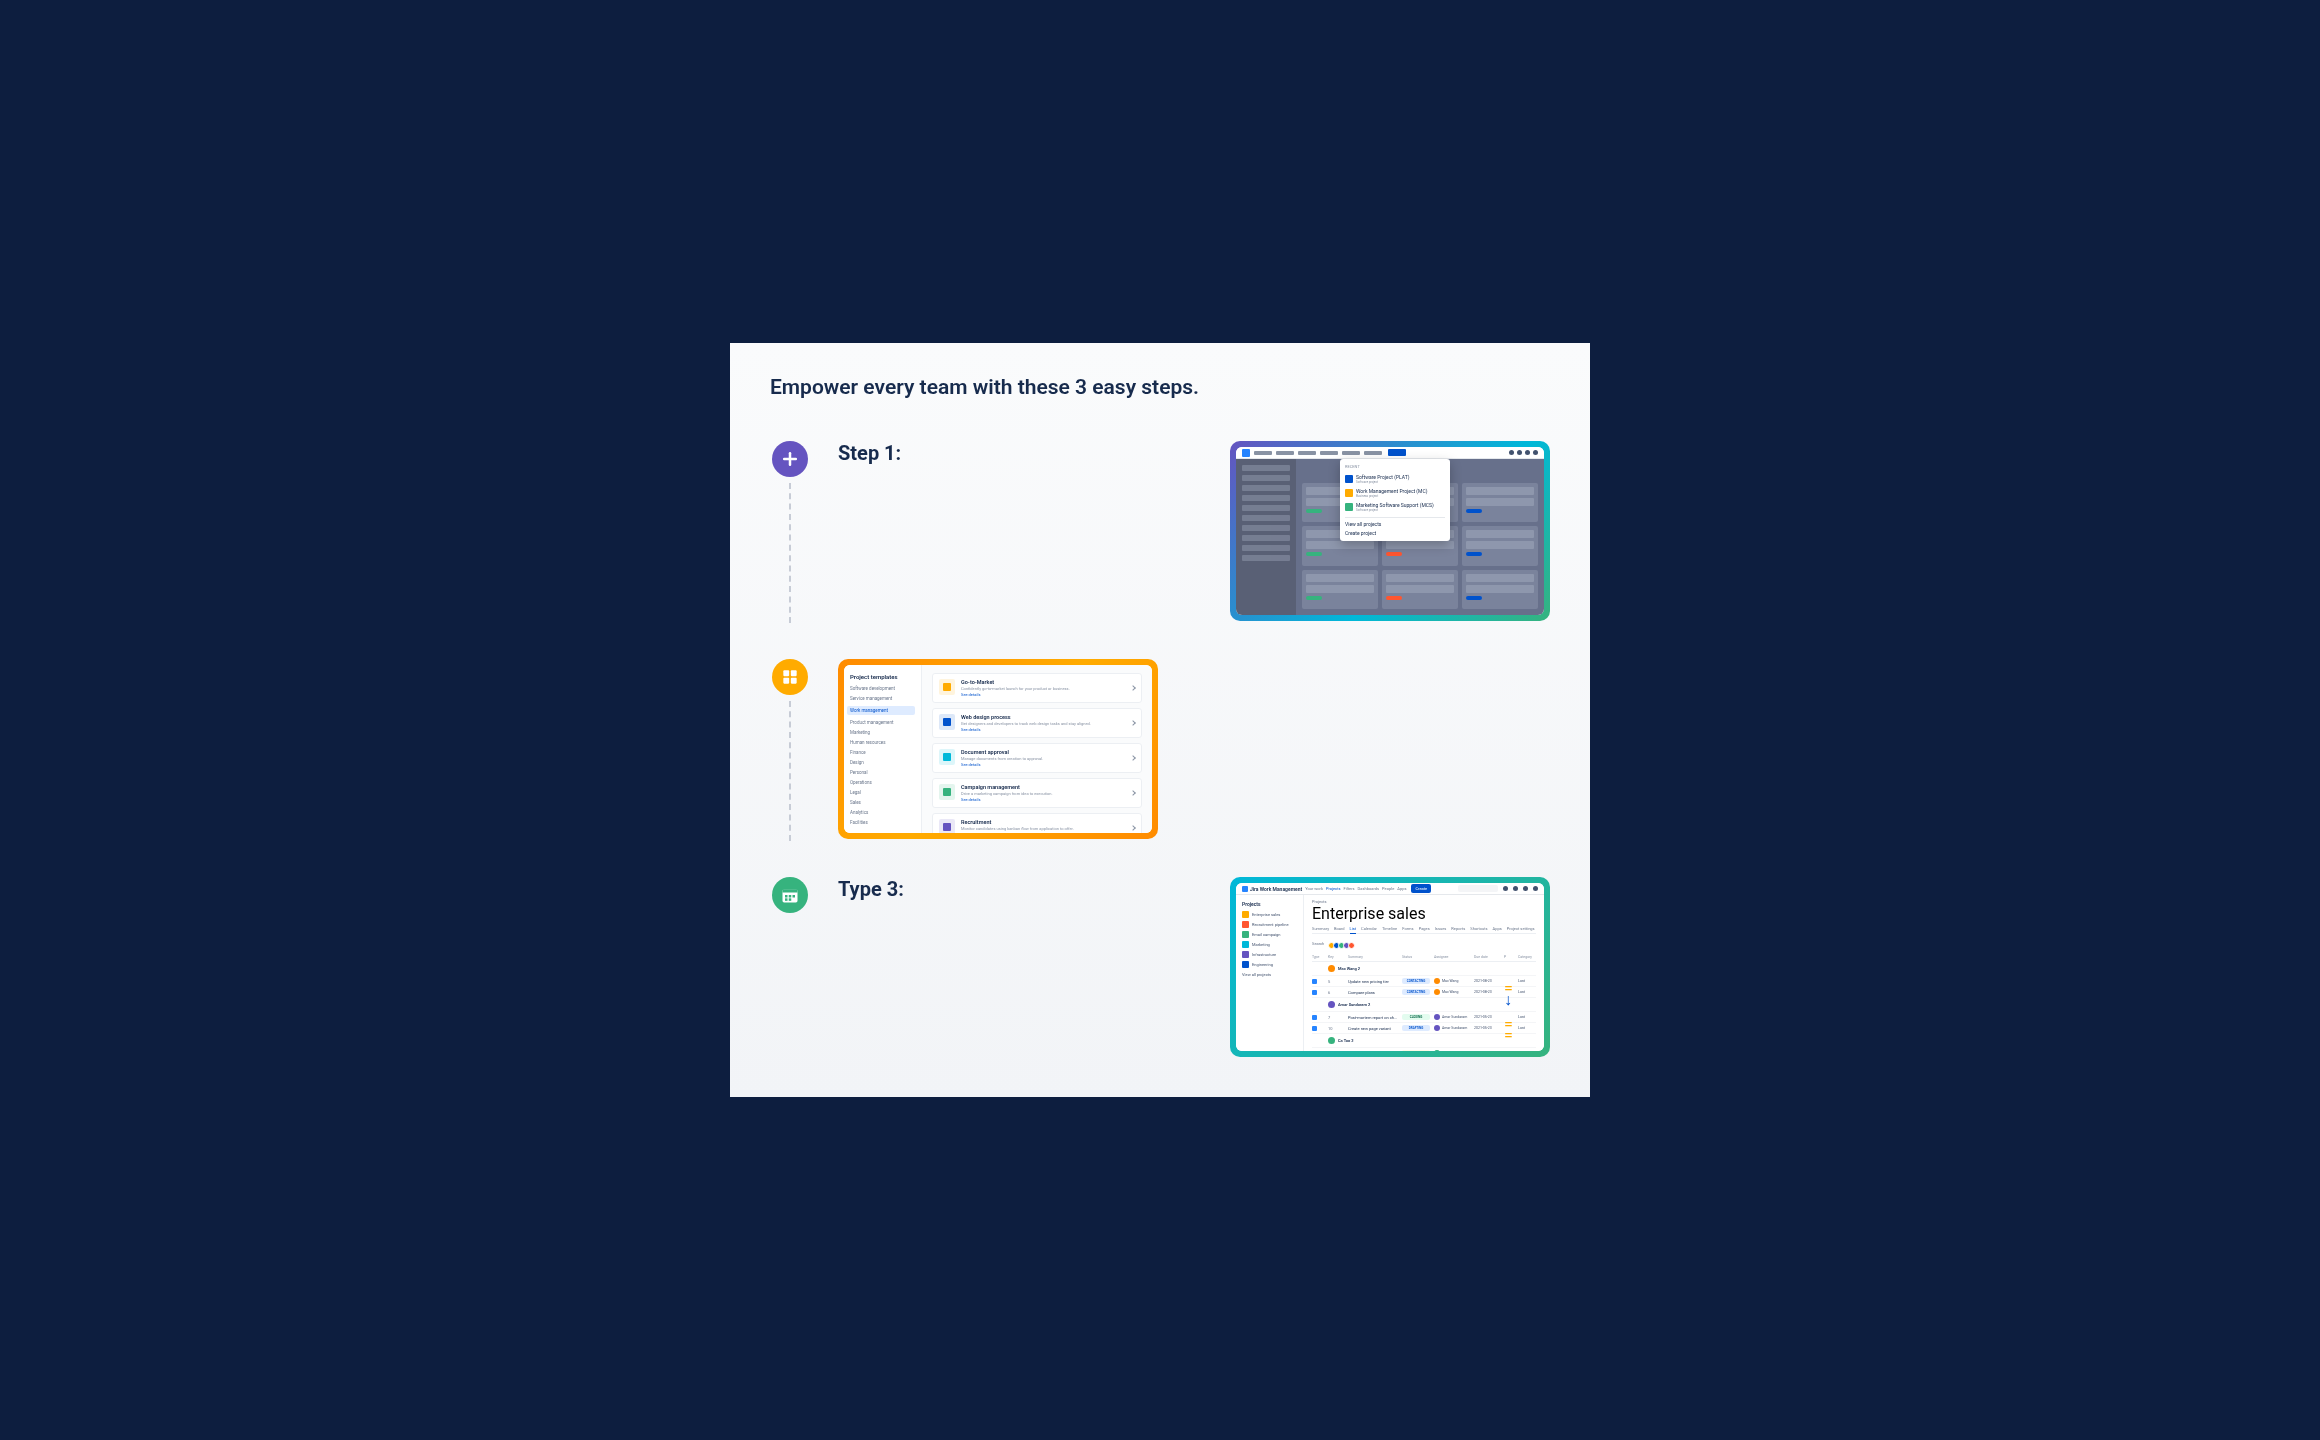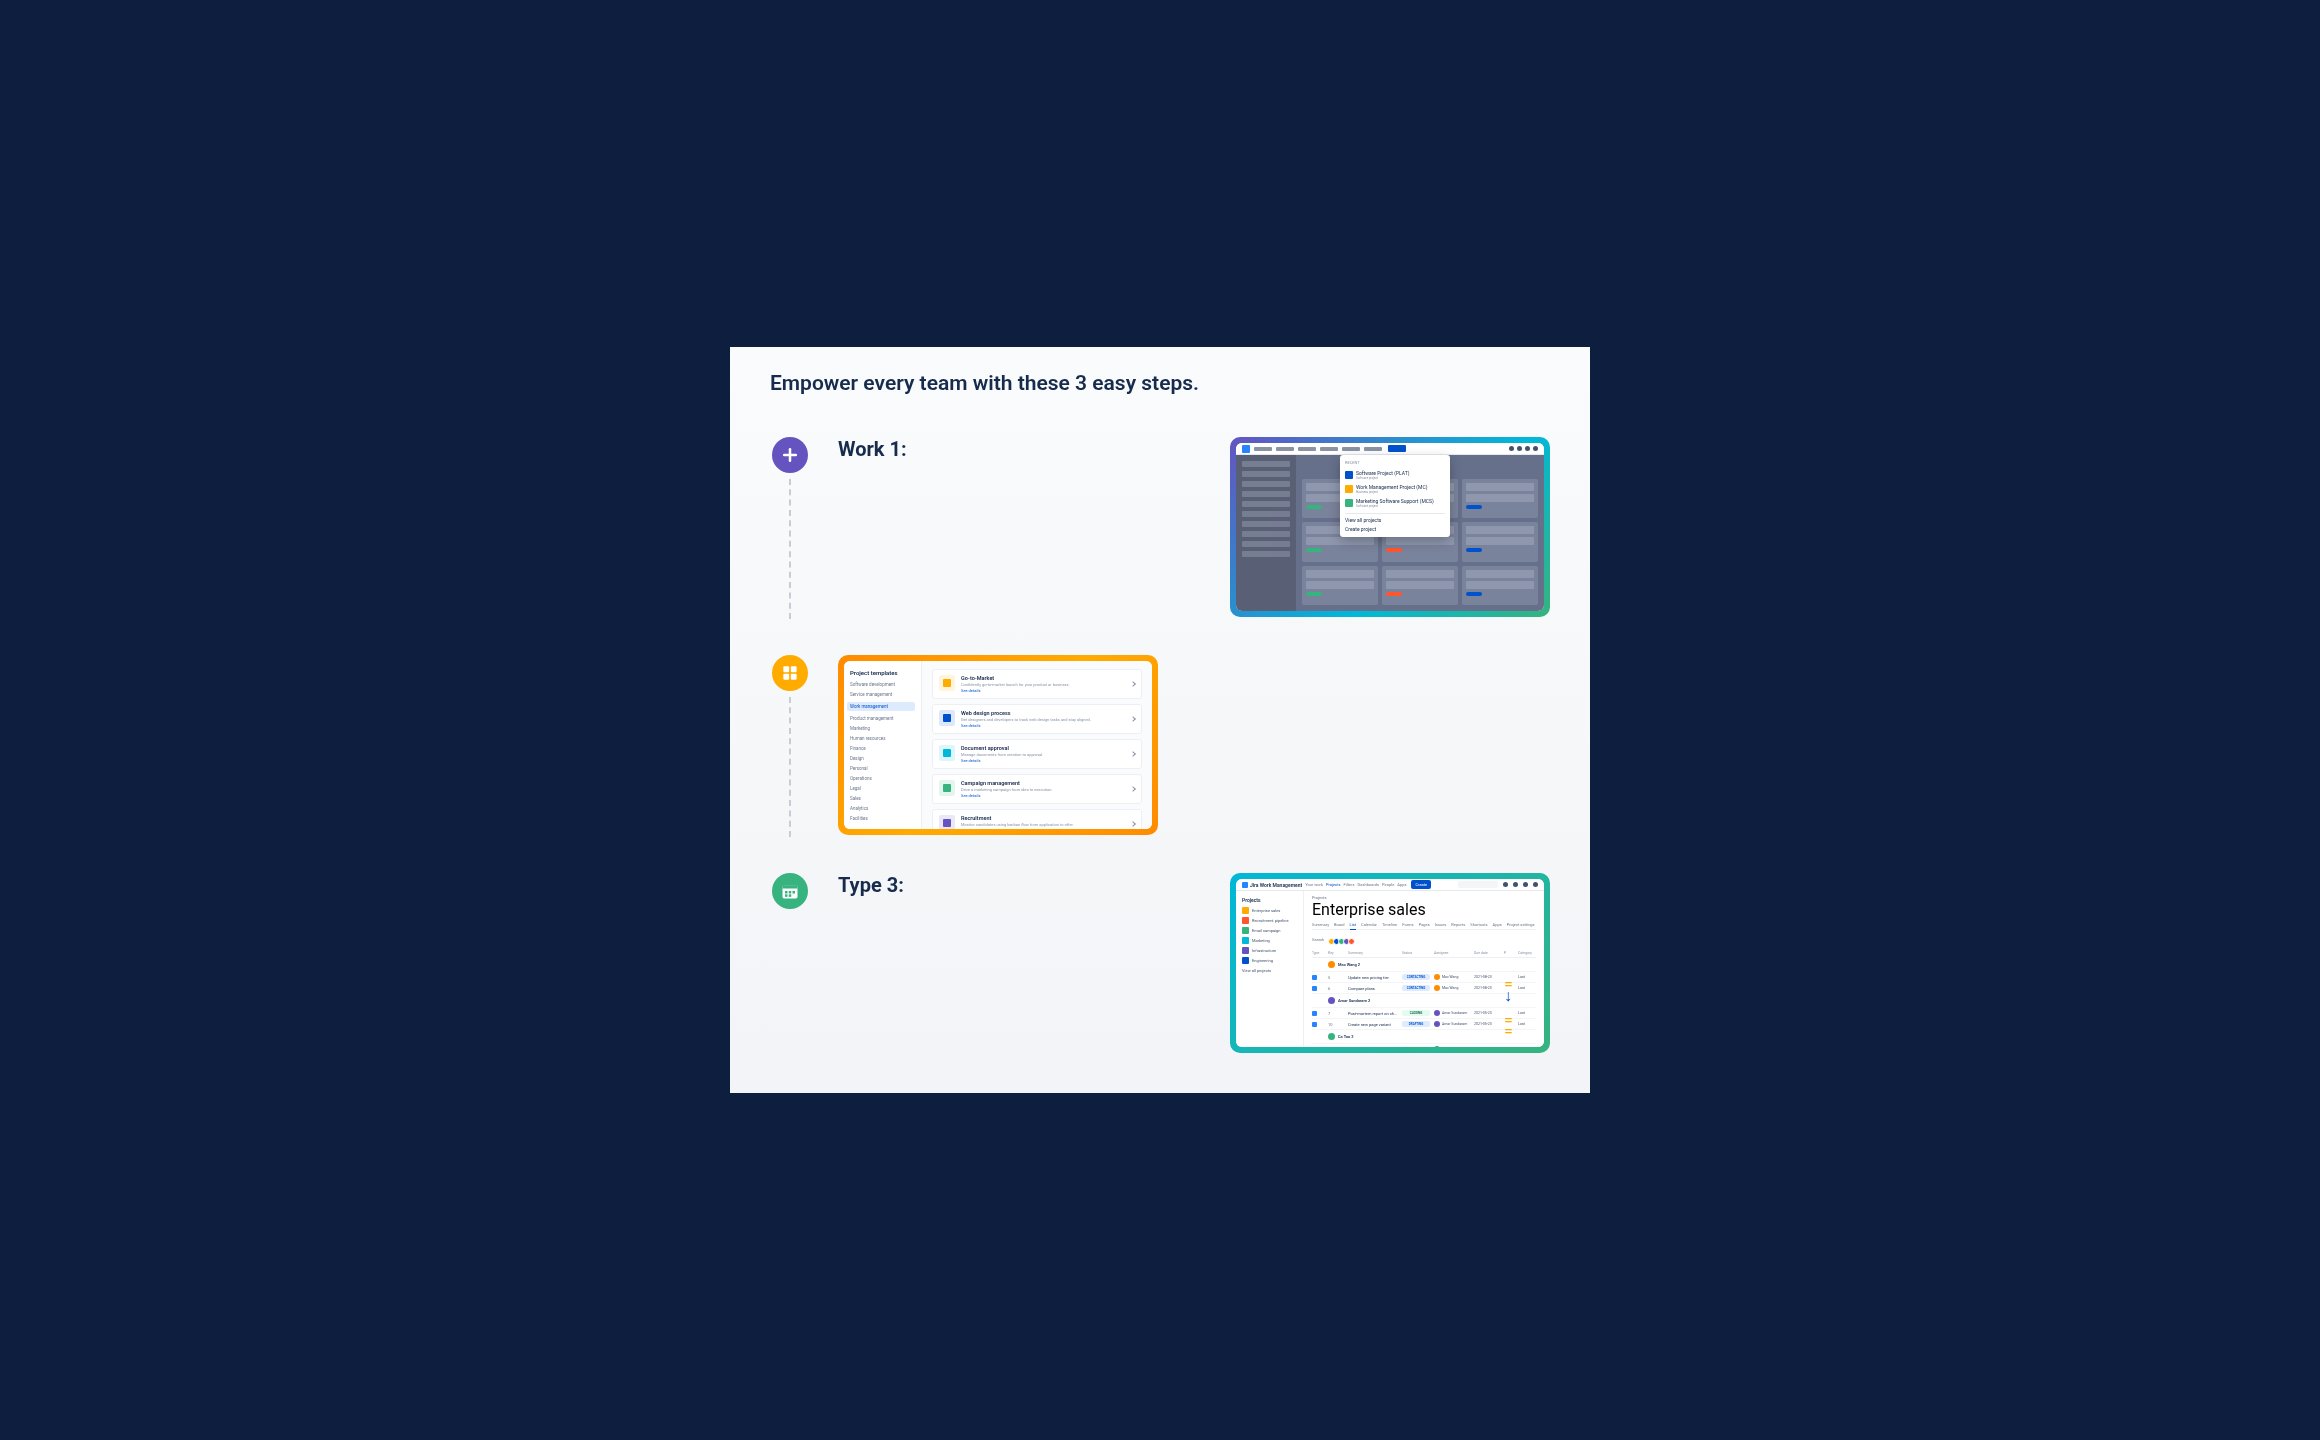--- a/index.html
+++ b/index.html
@@ -8,21 +8,21 @@
   background: #0d1e3f;
   display: flex;
   justify-content: center;
   align-items: center;
   min-height: 100vh;
   padding: 40px;
 }
 .card {
   background: linear-gradient(180deg, #fafbfc 0%, #f2f4f7 100%);
   width: 860px;
-  padding: 24px 40px 40px 40px;
+  padding: 32px 40px 40px 40px;
 }
 .card-title {
   font-size: 21px;
   font-weight: 600;
   color: #172b4d;
   margin-bottom: 42px;
 }
 .steps {
   display: flex;
   flex-direction: column;
@@ -187,21 +187,21 @@
         <div class="step-left">
           <div class="step-badge" style="background: rgb(101, 84, 192);">
             <svg viewBox="0 0 24 24" fill="none" stroke="#fff" stroke-width="3" stroke-linecap="round">
               <line x1="12" y1="5" x2="12" y2="19"></line>
               <line x1="5" y1="12" x2="19" y2="12"></line>
             </svg>
           </div>
           <div class="step-line"></div>
         </div>
         <div class="step-text">
-          <div class="step-title">Work 1:</div>
+          <div class="step-title">Step 1:</div>
         </div>
         <div class="step-thumb grad-1">
           <div class="thumb-inner">
             <div class="t1-topbar">
               <div class="t1-logo"></div>
               <div class="t1-nav"></div>
               <div class="t1-nav"></div>
               <div class="t1-nav"></div>
               <div class="t1-nav"></div>
               <div class="t1-nav"></div>

